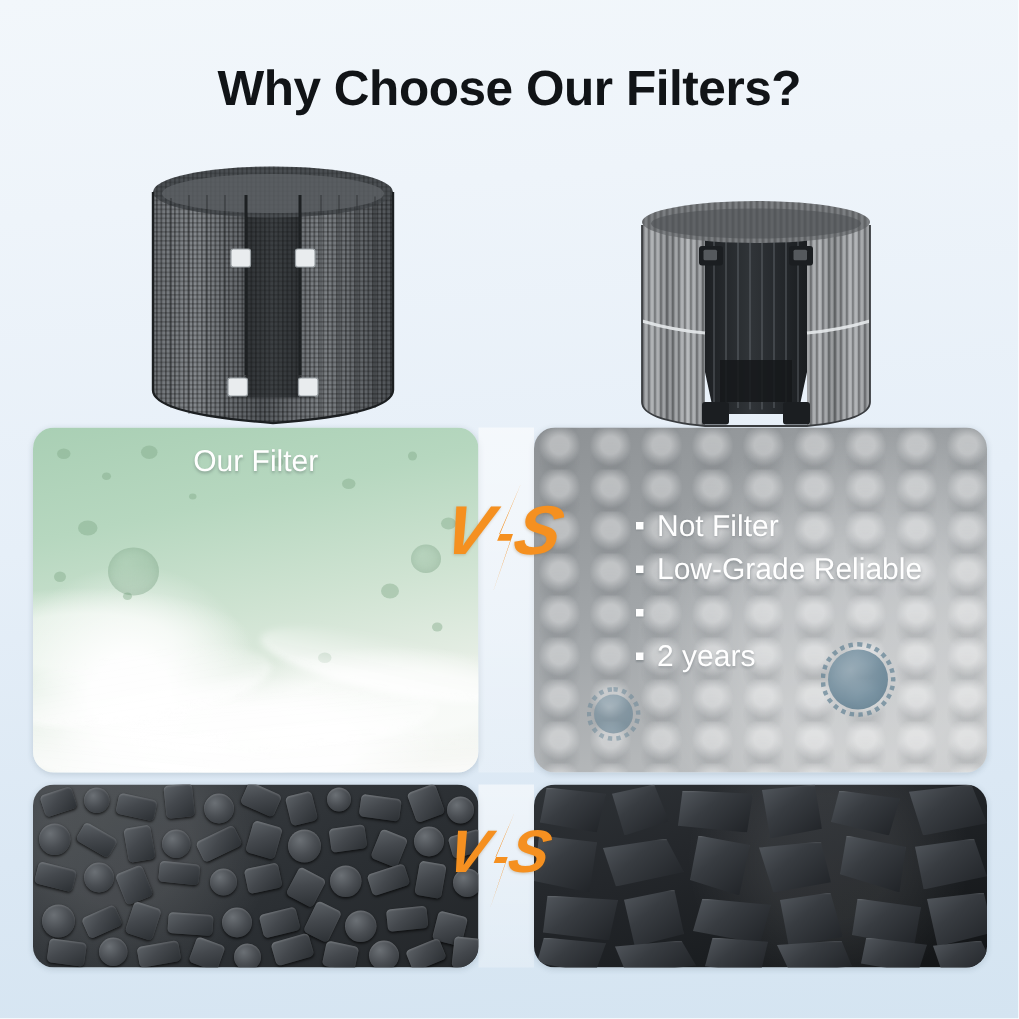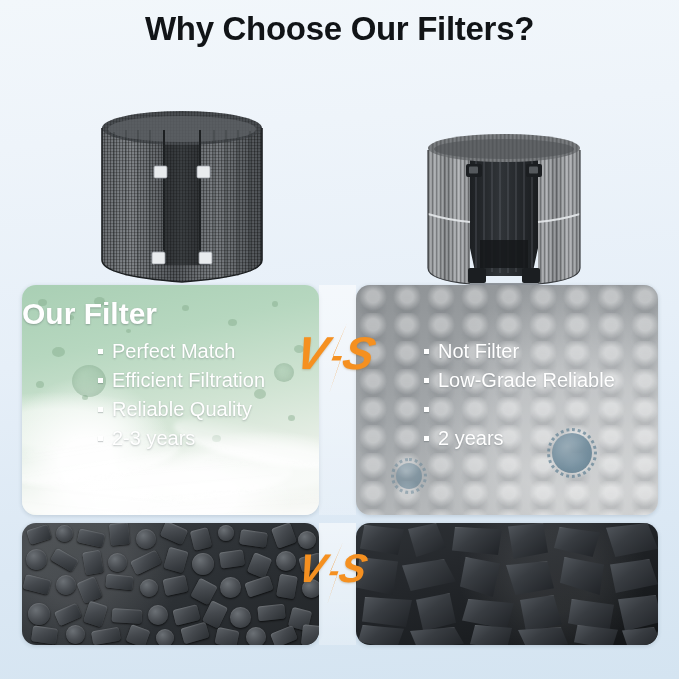--- a/index.html
+++ b/index.html
@@ -17,21 +17,21 @@
     position: relative;
     width: 679px;
     height: 679px;
     background: linear-gradient(175deg, #f2f7fb 0%, #eef4fa 20%, #e6eff8 50%, #dbe8f4 78%, #d4e4f1 100%);
     overflow: hidden;
   }
 
   
   #title {
     position: absolute;
-    top: 10px;
+    top: 40px;
     left: 0;
     width: 679px;
     text-align: center;
     font-size: 33px;
     font-weight: bold;
     color: #111417;
     letter-spacing: -0.3px;
   }
 
   
@@ -123,22 +123,23 @@
 
   .panel-content {
     position: absolute;
     inset: 0;
     z-index: 3;
   }
   .panel-heading {
     position: absolute;
     top: 12px;
     width: 100%;
-    font-size: 30px;
-    font-weight: bold;
+    text-align: center;
+    font-size: 20px;
+    font-weight: normal;
     color: #ffffff;
     text-shadow: 0 1px 2px rgba(60,70,75,0.35);
   }
   .bullets {
     position: absolute;
     top: 52px;
     left: 0;
     width: 100%;
     margin: 0;
     padding: 0;
@@ -389,26 +390,20 @@
       <div class="speck big" style="left:50px; top:80px; width:34px; height:32px;"></div>
       <div class="speck big" style="left:252px; top:78px; width:20px; height:19px;"></div>
       <div class="fiber" style="left:-20px; top:150px; width:180px; height:46px; transform:rotate(-9deg);"></div>
       <div class="fiber" style="left:60px;  top:176px; width:210px; height:40px; transform:rotate(-5deg);"></div>
       <div class="fiber" style="left:-30px; top:196px; width:200px; height:44px; transform:rotate(6deg);"></div>
       <div class="fiber" style="left:150px; top:140px; width:170px; height:36px; transform:rotate(12deg);"></div>
       <div class="fiber" style="left:110px; top:206px; width:220px; height:38px; transform:rotate(-3deg);"></div>
     </div>
     <div class="panel-content">
       <div class="panel-heading">Our Filter</div>
-      <ul class="bullets">
-        <li><span class="mark"></span><span>Perfect Match</span></li>
-        <li><span class="mark"></span><span>Efficient Filtration</span></li>
-        <li><span class="mark"></span><span>Reliable Quality</span></li>
-        <li><span class="mark"></span><span>2-3 years</span></li>
-      </ul>
     </div>
   </div>
 
   <div class="panel" id="panel-other">
     <div class="panel-bg" id="bg-other">
       <div class="bump-layer"></div>
       <div class="virus" style="left:196px; top:148px; width:40px; height:40px;"></div>
       <div class="virus" style="left:40px;  top:178px; width:26px; height:26px; opacity:0.55;"></div>
     </div>
     <div class="panel-content">

